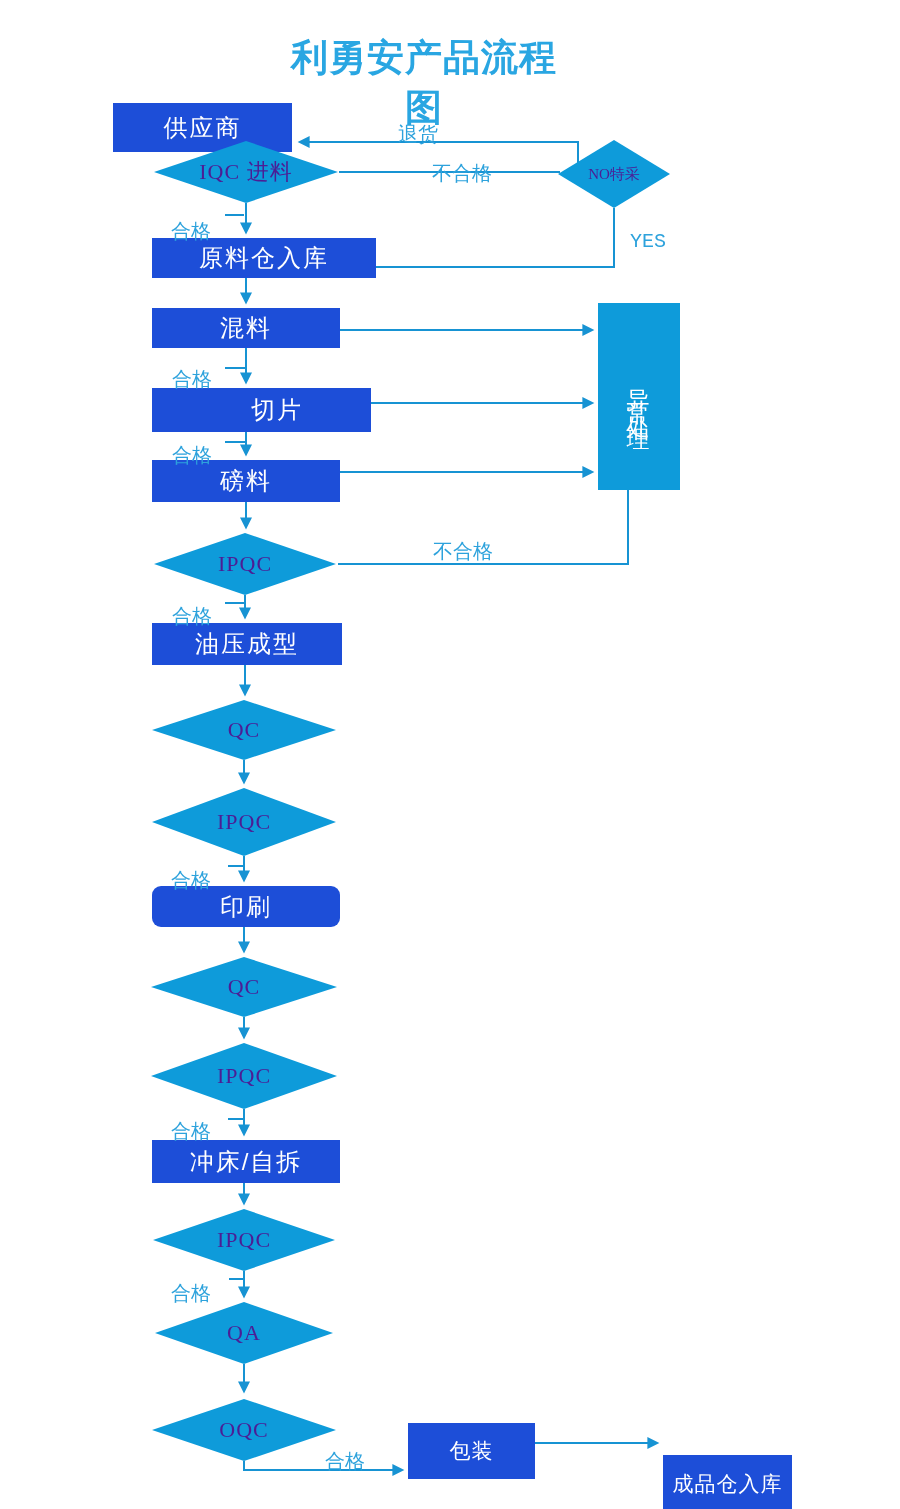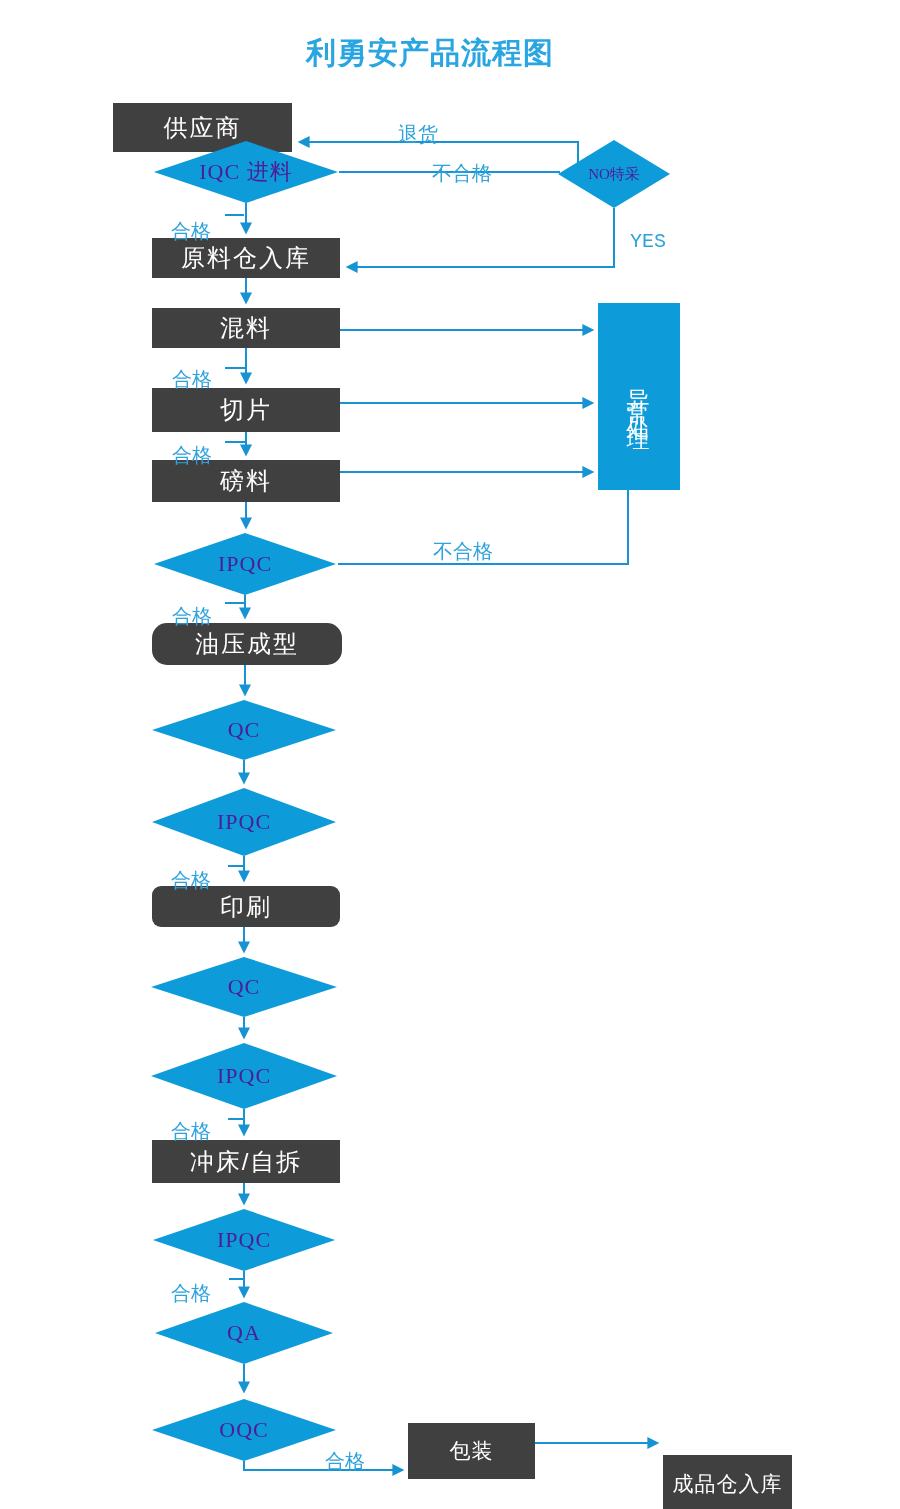--- a/index.html
+++ b/index.html
@@ -1,22 +1,22 @@
 <!DOCTYPE html>
 <html><head>
 <meta charset="utf-8">
 <style>
   html,body{margin:0;padding:0;background:#ffffff;}
   .canvas{position:relative;width:900px;height:1509px;background:#ffffff;overflow:hidden;
           font-family:"Liberation Sans",sans-serif;}
-  .title{position:absolute;left:280px;top:33px;width:300px;text-align:center;
-         font-weight:bold;font-size:30px;letter-spacing:1px;color:#29a6e2;
+  .title{position:absolute;left:274px;top:33px;width:300px;text-align:center;
+         font-weight:bold;font-size:37px;letter-spacing:1px;color:#29a6e2;
          font-family:"Liberation Sans",sans-serif;}
   svg.wires{position:absolute;left:0;top:0;width:900px;height:1509px;}
-  .box{position:absolute;background:#404040;color:#ffffff;display:flex;
+  .box{position:absolute;background:#1d4ed8;color:#ffffff;display:flex;
        align-items:center;justify-content:center;font-size:24px;letter-spacing:2px;
        font-family:"Liberation Sans",sans-serif;}
   .box.small{font-size:21px;letter-spacing:1px;}
   .diamond{position:absolute;background:#0e9bda;color:#4c1d95;display:flex;
        align-items:center;justify-content:center;text-align:center;
        clip-path:polygon(50% 0%,100% 50%,50% 100%,0% 50%);
        font-family:Liberation Serif, serif;font-size:22px;letter-spacing:1px;}
   .diamond.two-line{font-size:15px;line-height:17px;letter-spacing:0;}
   .vbox{position:absolute;background:#0e9bda;color:#ffffff;display:flex;
        align-items:center;justify-content:center;
@@ -68,31 +68,31 @@
       <path d="M228,866 L244,866"></path>
       <path d="M228,1119 L244,1119"></path>
       <path d="M229,1279 L244,1279"></path>
     </g>
   </svg>
 
   <div class="title">利勇安产品流程图</div>
 
   <div class="box" style="left:113px;top:103px;width:179px;height:49px;">供应商</div>
 
-  <div class="box" style="left:152px;top:238px;width:188px;height:40px;">原料仓入库</div>
+  <div class="box" style="left:152px;top:238px;width:224px;height:40px;">原料仓入库</div>
 
   <div class="box" style="left:152px;top:308px;width:188px;height:40px;">混料</div>
 
-  <div class="box" style="left:152px;top:388px;width:188px;height:44px;">切片</div>
+  <div class="box" style="left:152px;top:388px;width:188px;height:44px;padding-left:31px;">切片</div>
 
   <div class="box" style="left:152px;top:460px;width:188px;height:42px;">磅料</div>
 
   <div class="vbox" style="left:598px;top:303px;width:82px;height:187px;">异常处理</div>
 
-  <div class="box" style="left:152px;top:623px;width:190px;height:42px;border-radius:15px;">油压成型</div>
+  <div class="box" style="left:152px;top:623px;width:190px;height:42px;">油压成型</div>
 
   <div class="box" style="left:152px;top:886px;width:188px;height:41px;border-radius:9px;">印刷</div>
 
   <div class="box" style="left:152px;top:1140px;width:188px;height:43px;">冲床/自拆</div>
 
   <div class="box small" style="left:408px;top:1423px;width:127px;height:56px;">包装</div>
 
   <div class="box small" style="left:663px;top:1423px;width:129px;height:57px;margin-top:32px;">成品仓入库</div>
 
   <div class="diamond" style="left:154px;top:141px;width:184px;height:62px;">IQC 进料</div>

